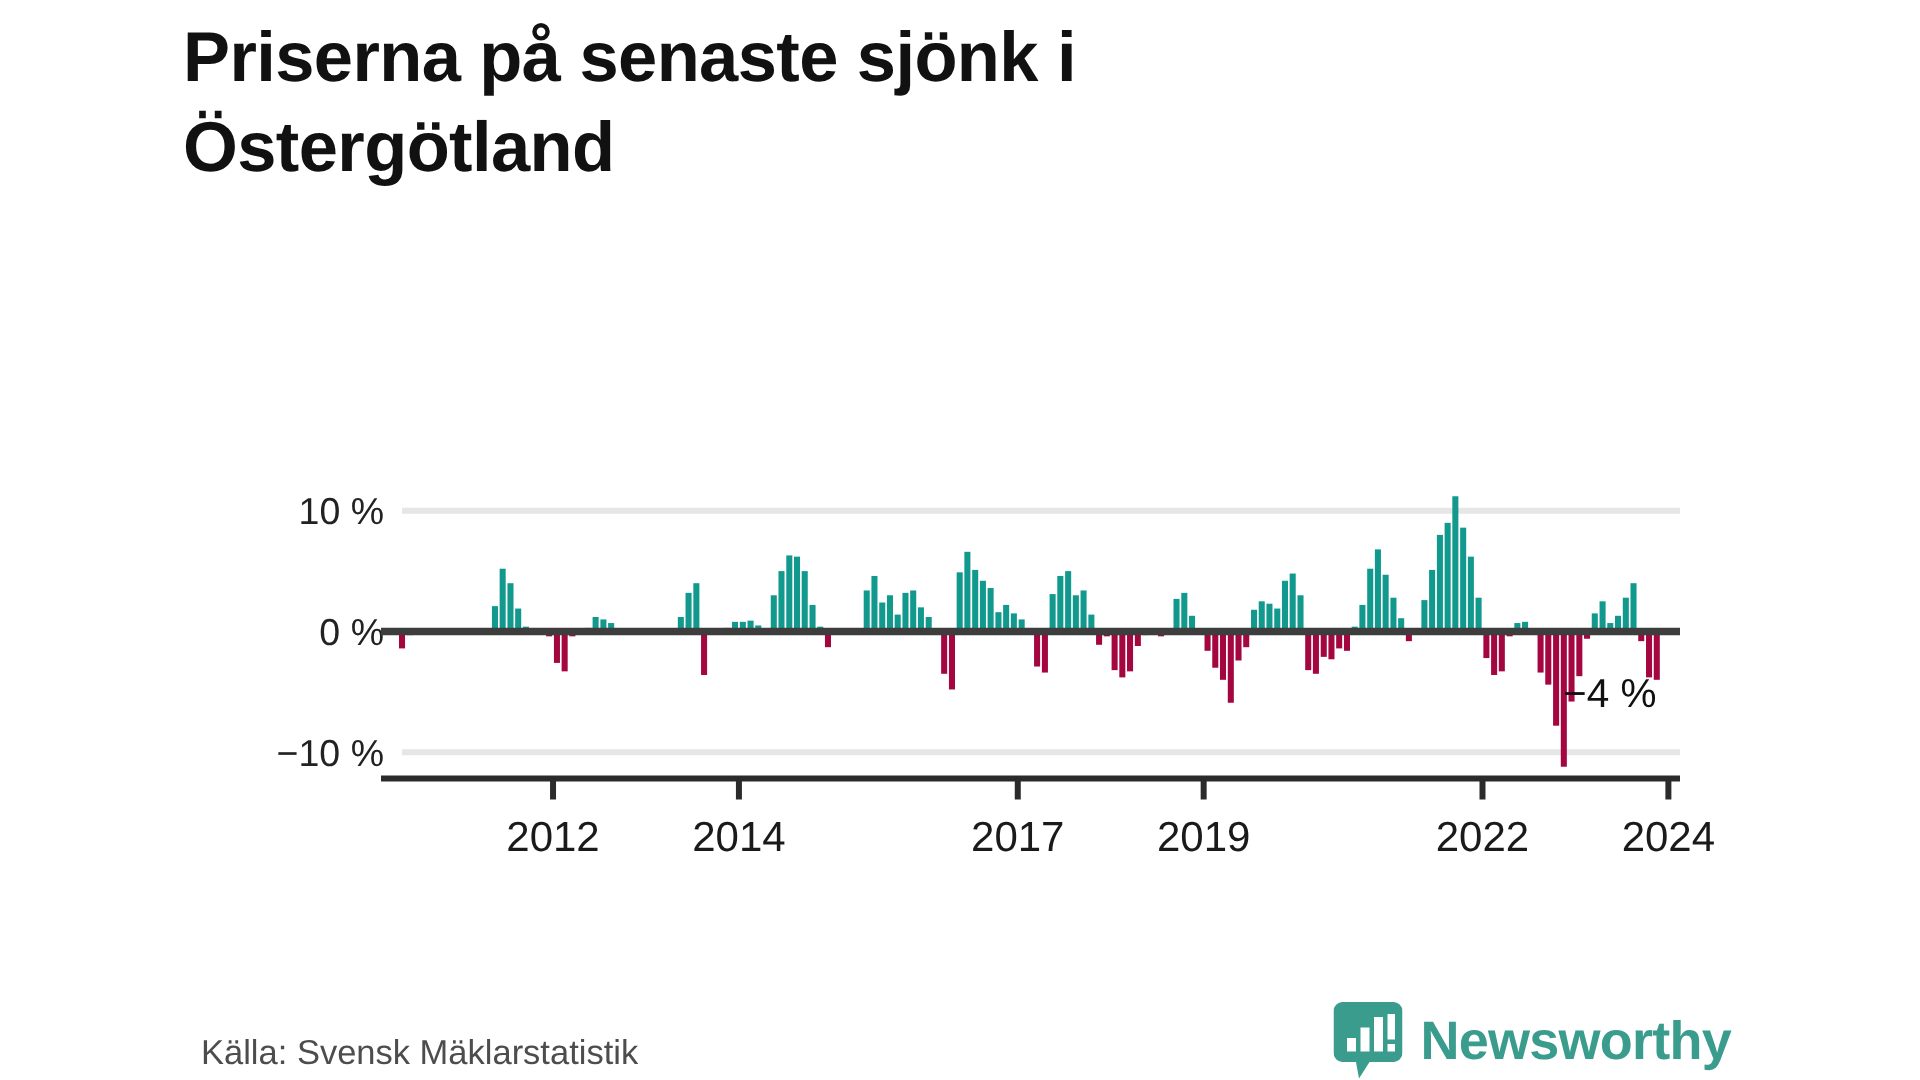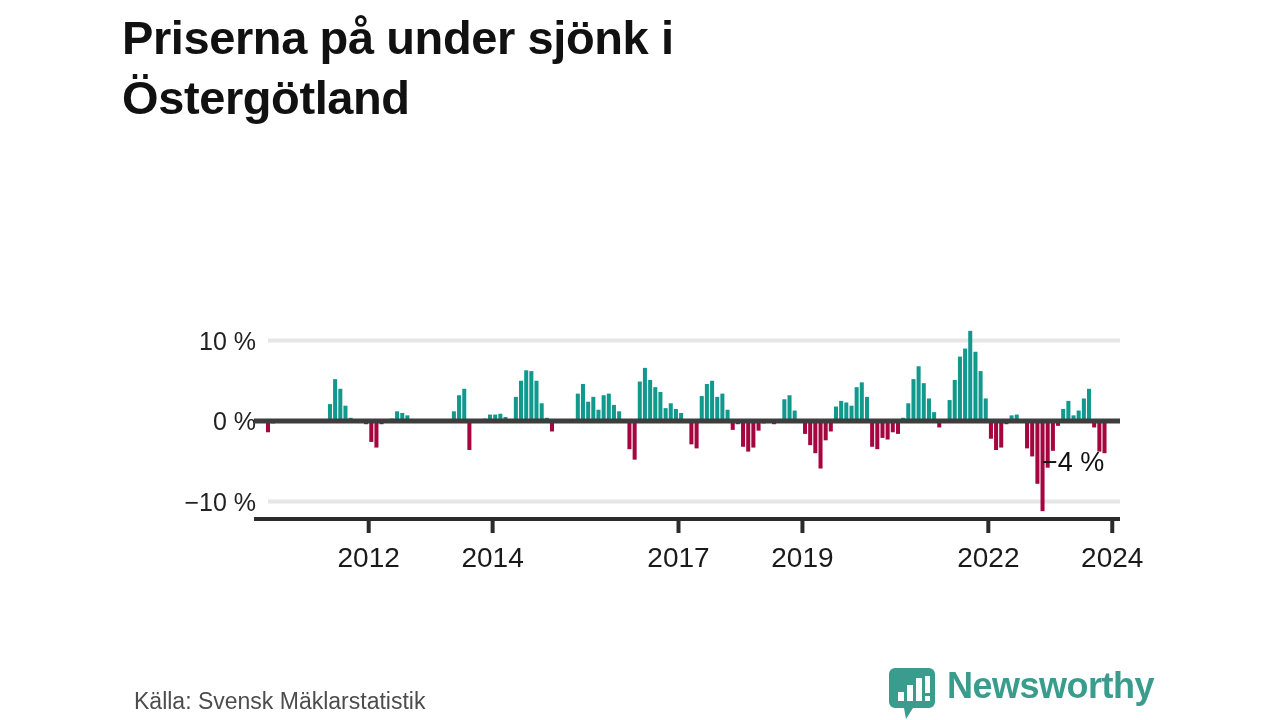--- a/index.html
+++ b/index.html
@@ -83,41 +83,42 @@
     font-size: 23px;
     color: #4d4d4d;
     white-space: nowrap;
     margin-left: 12px;
   }
   .brand {
     position: absolute;
     right: 126px;
     top: 668px;
     display: flex;
+    align-items: center;
     gap: 12px;
   }
   .brand-mark {
     width: 46px;
     height: 52px;
     flex: none;
   }
   .brand-name {
     font-size: 36px;
     font-weight: bold;
     color: #3a9c8d;
     letter-spacing: -0.5px;
     line-height: 1;
   }
 </style>
 </head>
 <body>
 
 <div class="page">
 
-  <div class="headline">Priserna på under sjönk i
+  <div class="headline">Priserna på senaste sjönk i
 Östergötland</div>
 
 
   <div class="chart-wrap">
     <svg class="chart-svg" id="chart" width="1280" height="300">
         <line x1="268" y1="40.5" x2="1120" y2="40.5" stroke="#e6e6e6" stroke-width="4"></line>
         <text x="256" y="49.5" class="ytick-label">10 %</text>
         <text x="256" y="130" class="ytick-label">0 %</text>
         <line x1="268" y1="201.5" x2="1120" y2="201.5" stroke="#e6e6e6" stroke-width="4"></line>
         <text x="256" y="210.5" class="ytick-label">−10 %</text>

